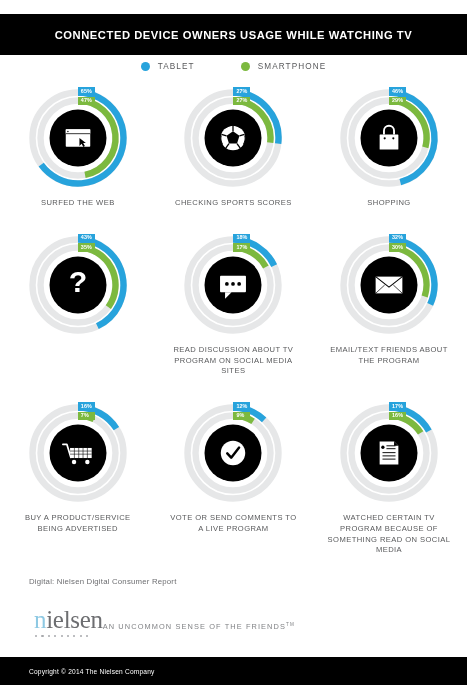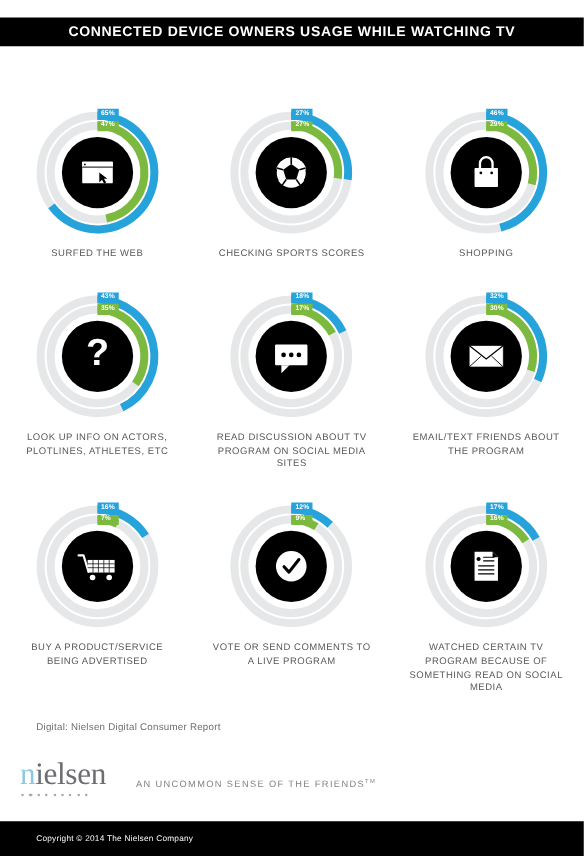--- a/index.html
+++ b/index.html
@@ -21,21 +21,21 @@
     background: #ffffff;
     box-sizing: border-box;
   }
 
   
   .title-bar {
     position: absolute;
     left: 0;
     top: 14px;
     width: 467px;
-    height: 23px;
+    height: 41px;
     background: #000000;
     display: flex;
     align-items: center;
     justify-content: center;
   }
   .title-bar .title-text {
     color: #ffffff;
     font-size: 11.2px;
     font-weight: bold;
     letter-spacing: 0.55px;
@@ -142,25 +142,25 @@
   .source {
     position: absolute;
     left: 29px;
     top: 577px;
     font-size: 7.8px;
     color: #6d6e71;
     letter-spacing: 0.2px;
   }
   .brand {
     position: absolute;
-    left: 16px;
+    left: 34px;
     top: 607px;
     display: flex;
     align-items: flex-end;
-    gap: 24px;
+    gap: 0;
   }
   .nielsen-logo {
     position: relative;
     display: flex;
     flex-direction: column;
     align-items: flex-start;
   }
   .nielsen-word {
     font-family: "Liberation Serif", serif;
     font-size: 25px;
@@ -210,20 +210,30 @@
 </style>
 </head>
 <body>
 
 <div class="page">
 
   <div class="title-bar">
     <div class="title-text">CONNECTED DEVICE OWNERS USAGE WHILE WATCHING TV</div>
   </div>
 
+  <div class="legend">
+    <div class="legend-item">
+      <span class="legend-dot" style="background:#27a3dc"></span>
+      <span class="legend-label">TABLET</span>
+    </div>
+    <div class="legend-item">
+      <span class="legend-dot" style="background:#7cb93f"></span>
+      <span class="legend-label">SMARTPHONE</span>
+    </div>
+  </div>
 
   <div class="grid">
     <div class="row row-1" id="row0">
         <div class="cell">
           <div class="donut-wrap">
   <svg viewBox="0 0 108 108">
     <circle cx="54" cy="54" r="45.5" fill="none" stroke="#e6e7e8" stroke-width="6.4"></circle>
     <circle cx="54" cy="54" r="37.5" fill="none" stroke="#e6e7e8" stroke-width="6.4"></circle>
     <path d="M 54.00 8.50 A 45.5 45.5 0 1 1 17.19 80.74" fill="none" stroke="#27a3dc" stroke-width="6.4"></path>
     <path d="M 54.00 16.50 A 37.5 37.5 0 0 1 61.03 90.84" fill="none" stroke="#7cb93f" stroke-width="6.4"></path>
@@ -313,21 +323,20 @@
                 <g>
       <text x="0" y="10" text-anchor="middle" font-family="Liberation Sans, sans-serif" font-size="42" font-weight="bold" fill="#fff">?</text>
     </g>
               </g>
   </svg>
             <div class="badges">
               <div class="badge tablet">43%</div>
               <div class="badge smartphone">35%</div>
             </div>
           </div>
-          <div class="caption">LOOK UP INFO ON ACTORS, PLOTLINES, ATHLETES, ETC</div>
         </div>
         <div class="cell">
           <div class="donut-wrap">
   <svg viewBox="0 0 108 108">
     <circle cx="54" cy="54" r="45.5" fill="none" stroke="#e6e7e8" stroke-width="6.4"></circle>
     <circle cx="54" cy="54" r="37.5" fill="none" stroke="#e6e7e8" stroke-width="6.4"></circle>
     <path d="M 54.00 8.50 A 45.5 45.5 0 0 1 95.17 34.63" fill="none" stroke="#27a3dc" stroke-width="6.4"></path>
     <path d="M 54.00 16.50 A 37.5 37.5 0 0 1 86.86 35.93" fill="none" stroke="#7cb93f" stroke-width="6.4"></path>
     <circle cx="54" cy="54" r="28.5" fill="#000000"></circle>
     <g transform="translate(54,54) scale(0.72)">

